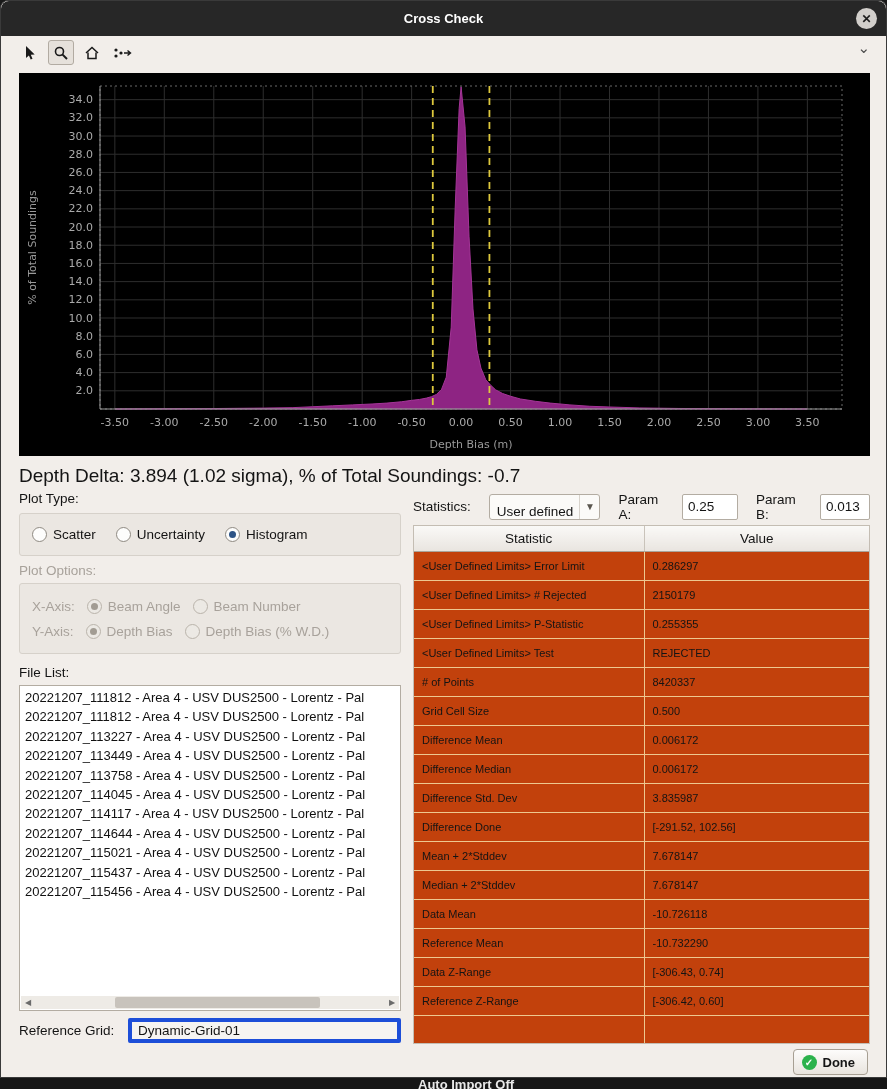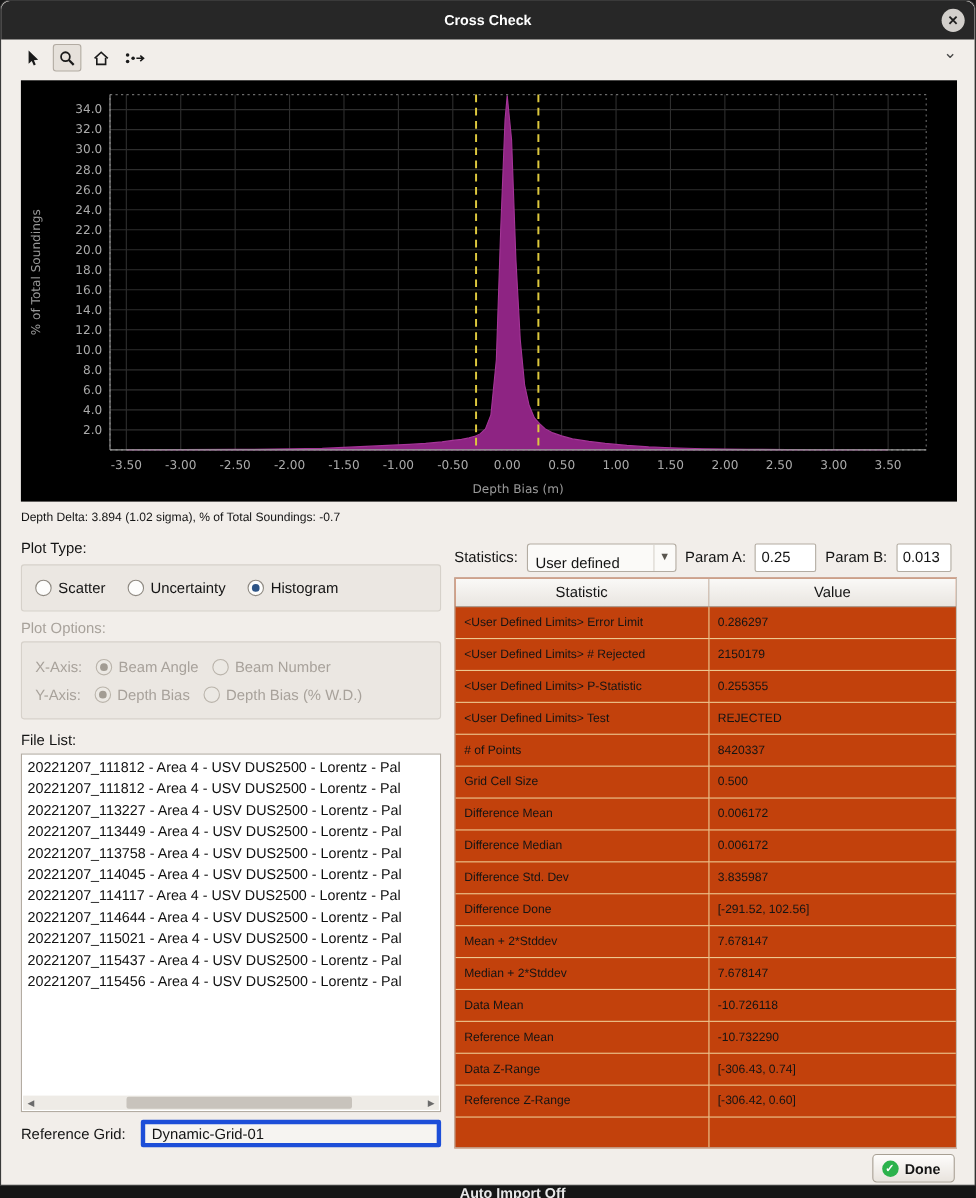--- a/index.html
+++ b/index.html
@@ -19,21 +19,21 @@
   .close-btn { position:absolute; right:9px; top:7px; width:21px; height:21px; border-radius:50%; background:#d2cfcb; color:#1c1c1c; display:flex; align-items:center; justify-content:center; font-size:12px; font-weight:bold; cursor:pointer; }
 
   .toolbar { position:absolute; left:0; top:35px; width:100%; height:33px; display:flex; align-items:center; padding-left:16px; gap:5px; }
   .tool-btn { min-width:26px; height:25px; display:flex; align-items:center; justify-content:center; border:1px solid transparent; border-radius:3px; cursor:pointer; }
   .tool-btn.active { border-color:#b2aba2; background:#e6e1db; }
   .chevron { position:absolute; right:16px; top:38px; color:#4a4a4a; font-size:15px; cursor:pointer; }
 
   .plot-box { position:absolute; left:18px; top:72px; width:851px; height:383px; background:#000; }
   .plot-box svg { display:block; font-family:"DejaVu Sans", sans-serif; }
 
-  .summary { position:absolute; left:18px; top:464px; font-size:11px; color:#141414; }
+  .summary { position:absolute; left:18px; top:464px; font-size:19px; color:#141414; }
 
   .label { font-size:13.5px; color:#141414; }
   .label.disabled { color:#a8a29b; }
 
   .plot-type-label { position:absolute; left:18px; top:490px; }
   .group { position:absolute; background:#ebe7e2; border:1px solid #d6d1ca; border-radius:3px; }
   .plot-type-group { left:18px; top:512px; width:382px; height:43px; display:flex; align-items:center; padding-left:12px; gap:20px; }
   .plot-options-label { position:absolute; left:18px; top:562px; }
   .plot-options-group { left:18px; top:582px; width:382px; height:71px; display:flex; flex-direction:column; justify-content:center; gap:10px; padding-left:12px; }
   .axis-row { display:flex; align-items:center; gap:12px; }
@@ -52,21 +52,21 @@
   .file-items { position:absolute; inset:2px 2px 16px 2px; overflow:hidden; }
   .file-item { font-size:13px; color:#111; line-height:19.4px; white-space:nowrap; overflow:hidden; padding-left:3px; }
   .hscrollbar { position:absolute; left:1px; right:1px; bottom:1px; height:13px; background:#eeebe6; display:flex; align-items:stretch; }
   .scroll-arrow { width:14px; display:flex; align-items:center; justify-content:center; color:#6b6b6b; font-size:8px; cursor:pointer; }
   .scroll-track { position:relative; flex:1; }
   .scroll-thumb { position:absolute; left:80px; width:205px; top:1px; bottom:1px; background:#c8c3bc; border-radius:2px; cursor:grab; }
 
   .ref-grid-label { position:absolute; left:18px; top:1022px; }
   .ref-grid-input { position:absolute; left:127px; top:1017px; width:273px; height:25px; background:#f6f4f1; border:4px solid #1d4ed8; border-radius:2px; font-family:"Liberation Sans",sans-serif; font-size:13.5px; color:#141414; padding:0 6px; }
 
-  .stats-row { position:absolute; left:412px; top:492px; width:457px; height:27px; display:flex; align-items:center; gap:8px; }
+  .stats-row { position:absolute; left:412px; top:492px; width:457px; height:27px; display:flex; align-items:center; gap:18px; }
   .combo { width:136px; height:26px; background:#fbfaf8; border:1px solid #b3aca2; border-radius:3px; display:flex; align-items:flex-end; cursor:pointer; }
   .combo-text { flex:1; font-size:13.5px; color:#141414; padding-left:7px; }
   .combo-arrow { width:20px; text-align:center; color:#5a564f; font-size:10px; border-left:1px solid #d8d3cc; line-height:24px; }
   .param-input { width:56px; height:26px; background:#ffffff; border:1px solid #b3aca2; border-radius:2px; font-family:"Liberation Sans",sans-serif; font-size:13.5px; color:#141414; padding:0 5px; }
   .param-input.b { width:50px; }
 
   .stats-table-wrap { position:absolute; left:412px; top:524px; width:457px; height:519px; background:#c2410c; border:1px solid #c4bdb3; overflow:hidden; }
   .stats-table { border-collapse:collapse; width:100%; table-layout:fixed; }
   .stats-table th { height:25px; background:linear-gradient(#faf9f7,#e9e5e0); border-bottom:1px solid #aaa49b; border-right:1px solid #c9c3ba; font-size:13.5px; font-weight:normal; color:#141414; text-align:center; }
   .stats-table th:last-child { border-right:none; }

